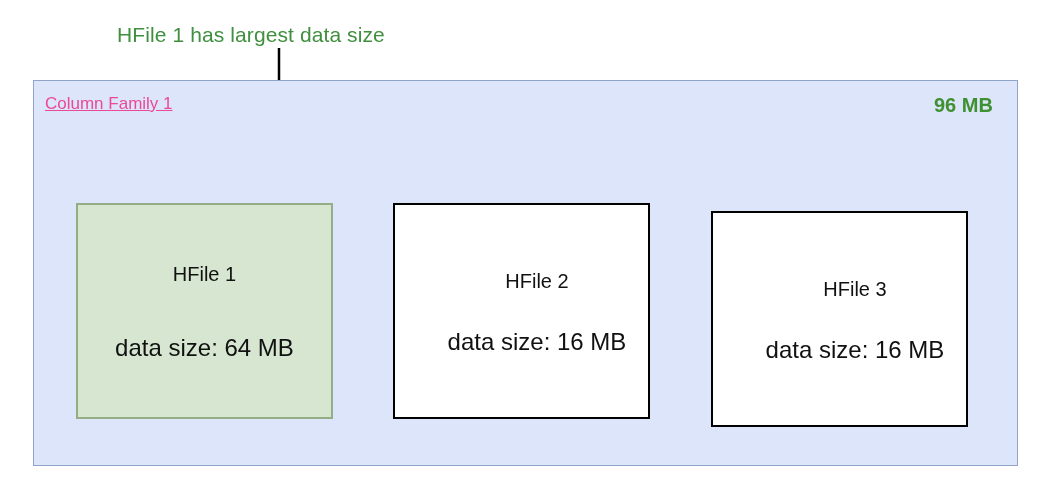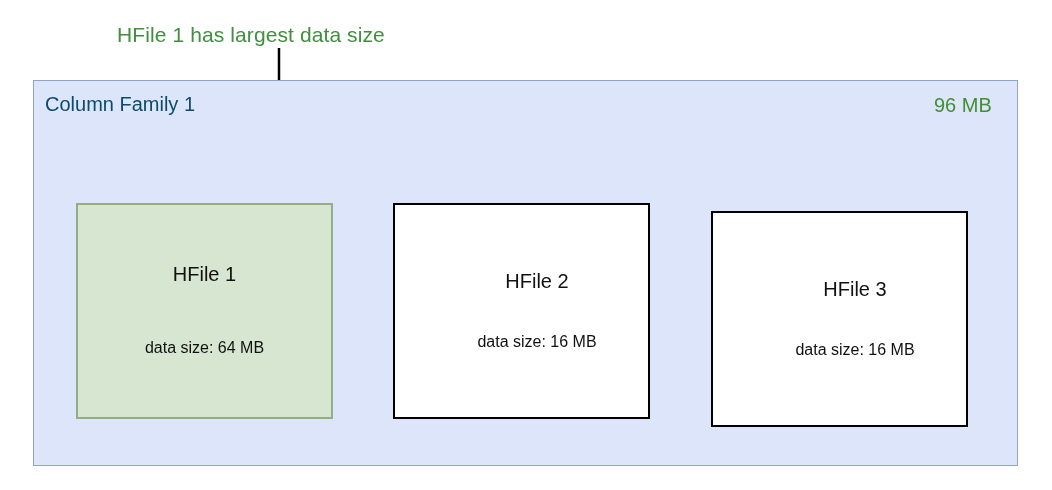--- a/index.html
+++ b/index.html
@@ -54,33 +54,34 @@
     height: 386px;
     background: #dce5f9;
     border: 1px solid #8ea4c8;
     box-sizing: border-box;
   }
 
   .cf-title {
     position: absolute;
     left: 45px;
     top: 92px;
-    font-size: 20px;
+    font-size: 17px;
     line-height: 24px;
-    color: #0c4a6e;
+    color: #ec4899;
     white-space: nowrap;
+    text-decoration: underline;
   }
 
   .cf-total {
     position: absolute;
     left: 934px;
     top: 93px;
     font-size: 20px;
     line-height: 24px;
-    font-weight: normal;
+    font-weight: bold;
     color: #3f9031;
     white-space: nowrap;
   }
 
   
   .hfile {
     position: absolute;
     top: 203px;
     height: 216px;
     box-sizing: border-box;
@@ -106,21 +107,21 @@
   .hfile-3 { left: 711px; width: 257px; margin-top: 8px; }
 
   .hfile-name {
     font-size: 20px;
     line-height: 24px;
     color: #111111;
     white-space: nowrap;
   }
 
   .hfile-size {
-    font-size: 16px;
+    font-size: 24px;
     line-height: 24px;
     color: #111111;
     white-space: nowrap;
     margin-top: 37px;
   }
 
   
   .watermark {
     position: absolute;
     left: 869px;

